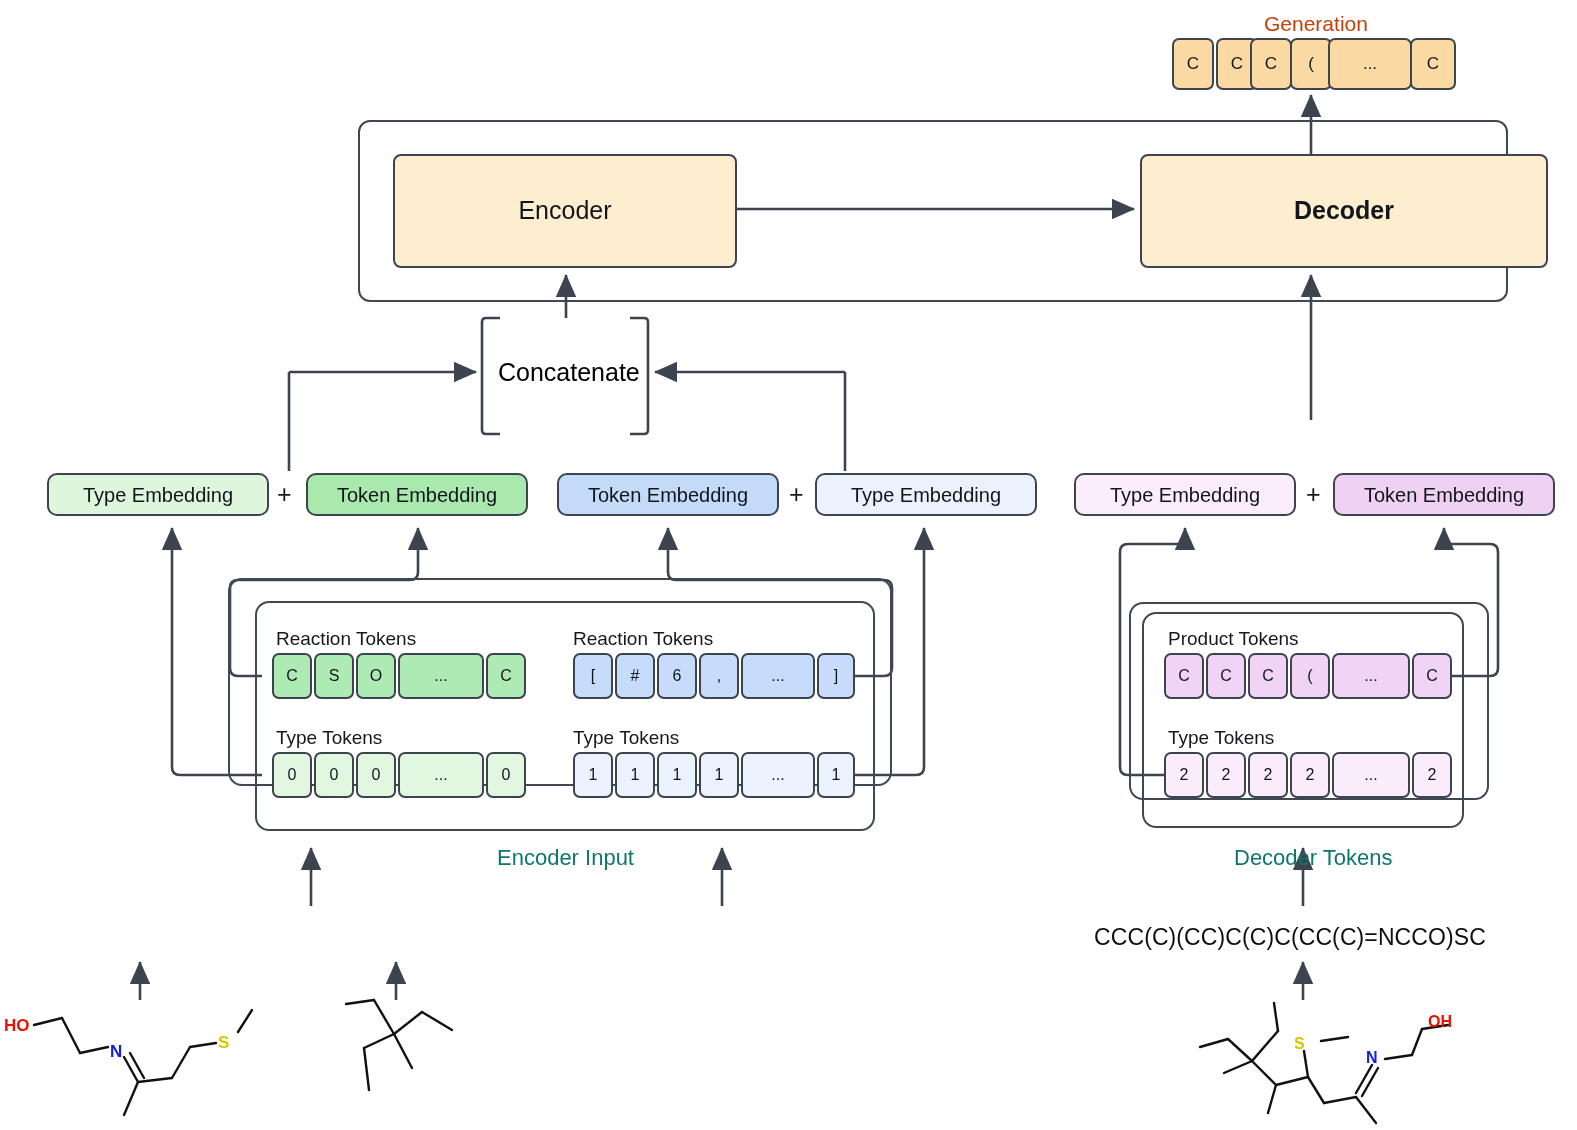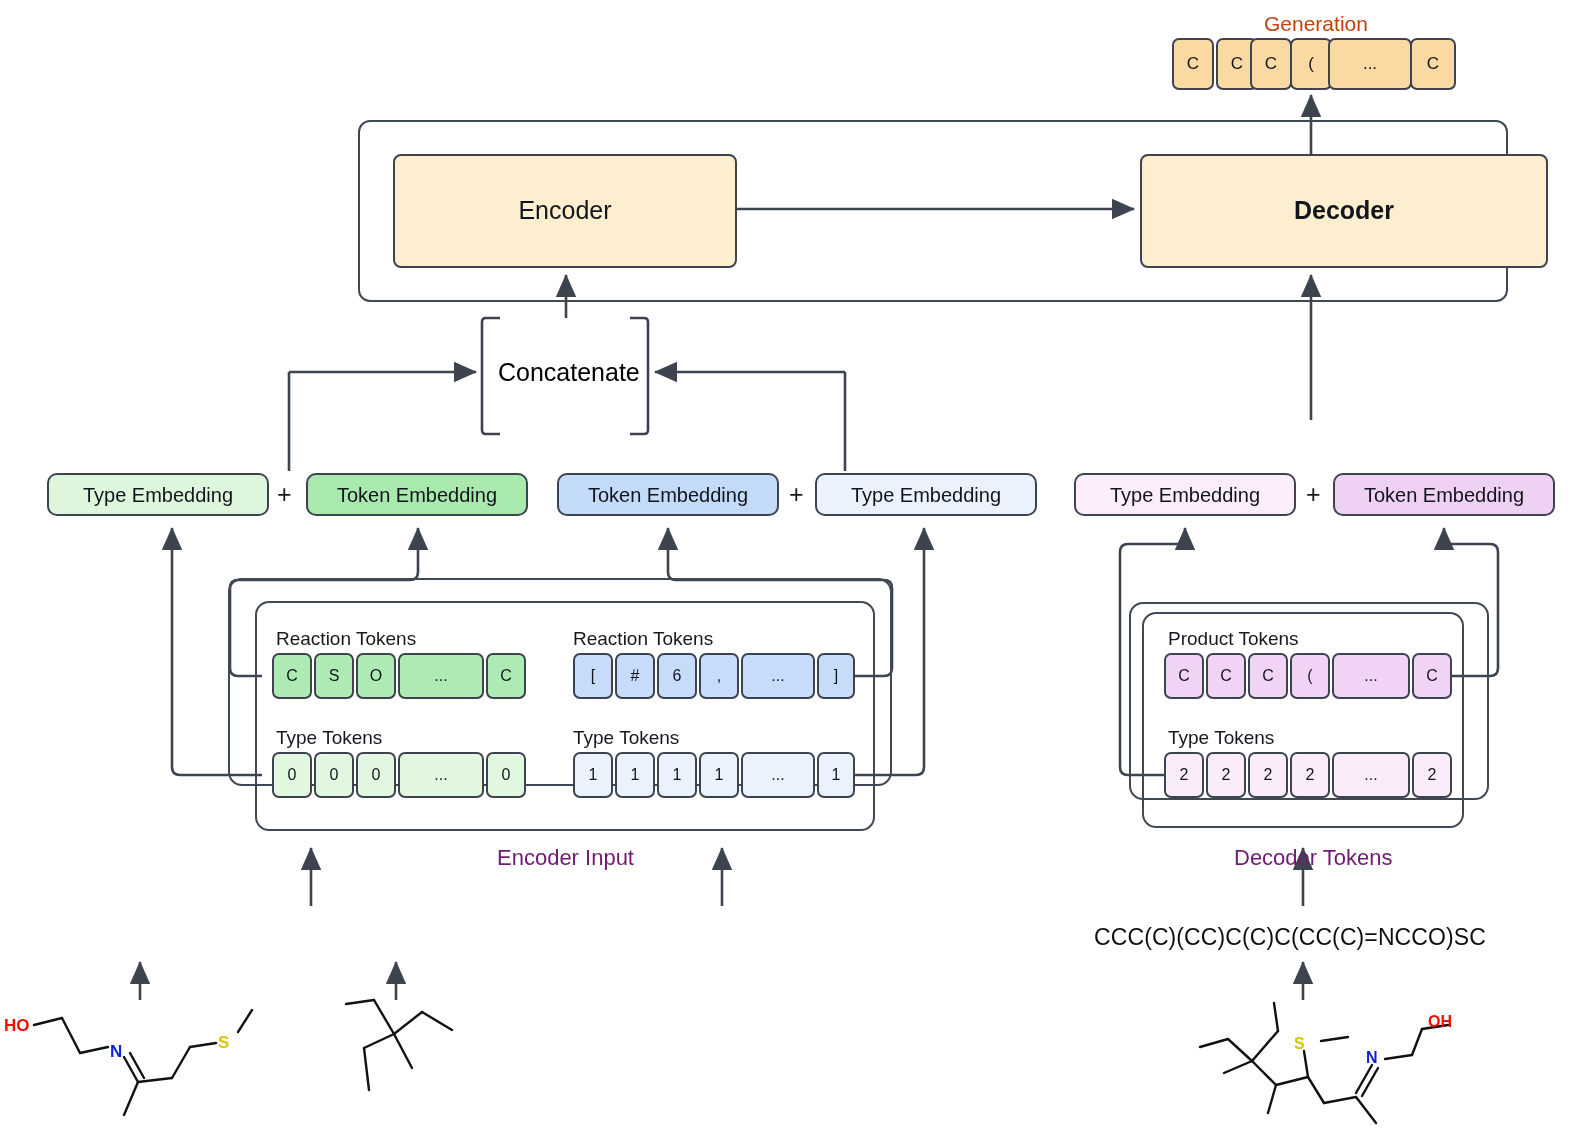--- a/index.html
+++ b/index.html
@@ -98,21 +98,21 @@
     position: absolute;
     font-size: 23px;
     color: #0d0f12;
     white-space: nowrap;
     letter-spacing: 0.1px;
   }
   .sep { color: #ea1c1c; }
   .caption {
     position: absolute;
     font-size: 22px;
-    color: #701a75;
+    color: #0f766e;
     white-space: nowrap;
   }
   .gen-title {
     position: absolute;
     font-size: 21px;
     color: #c2410c;
     white-space: nowrap;
   }
   .mol { position: absolute; }
 </style>

